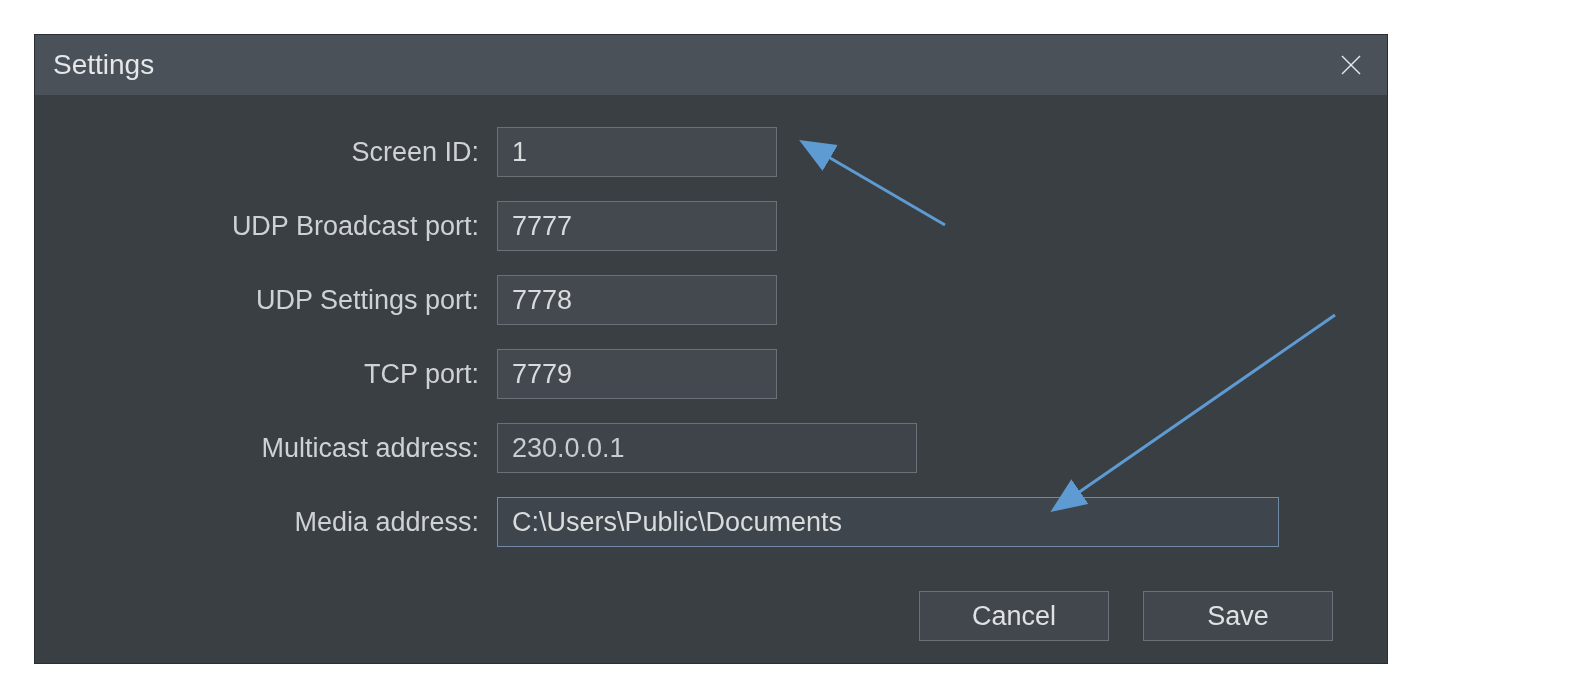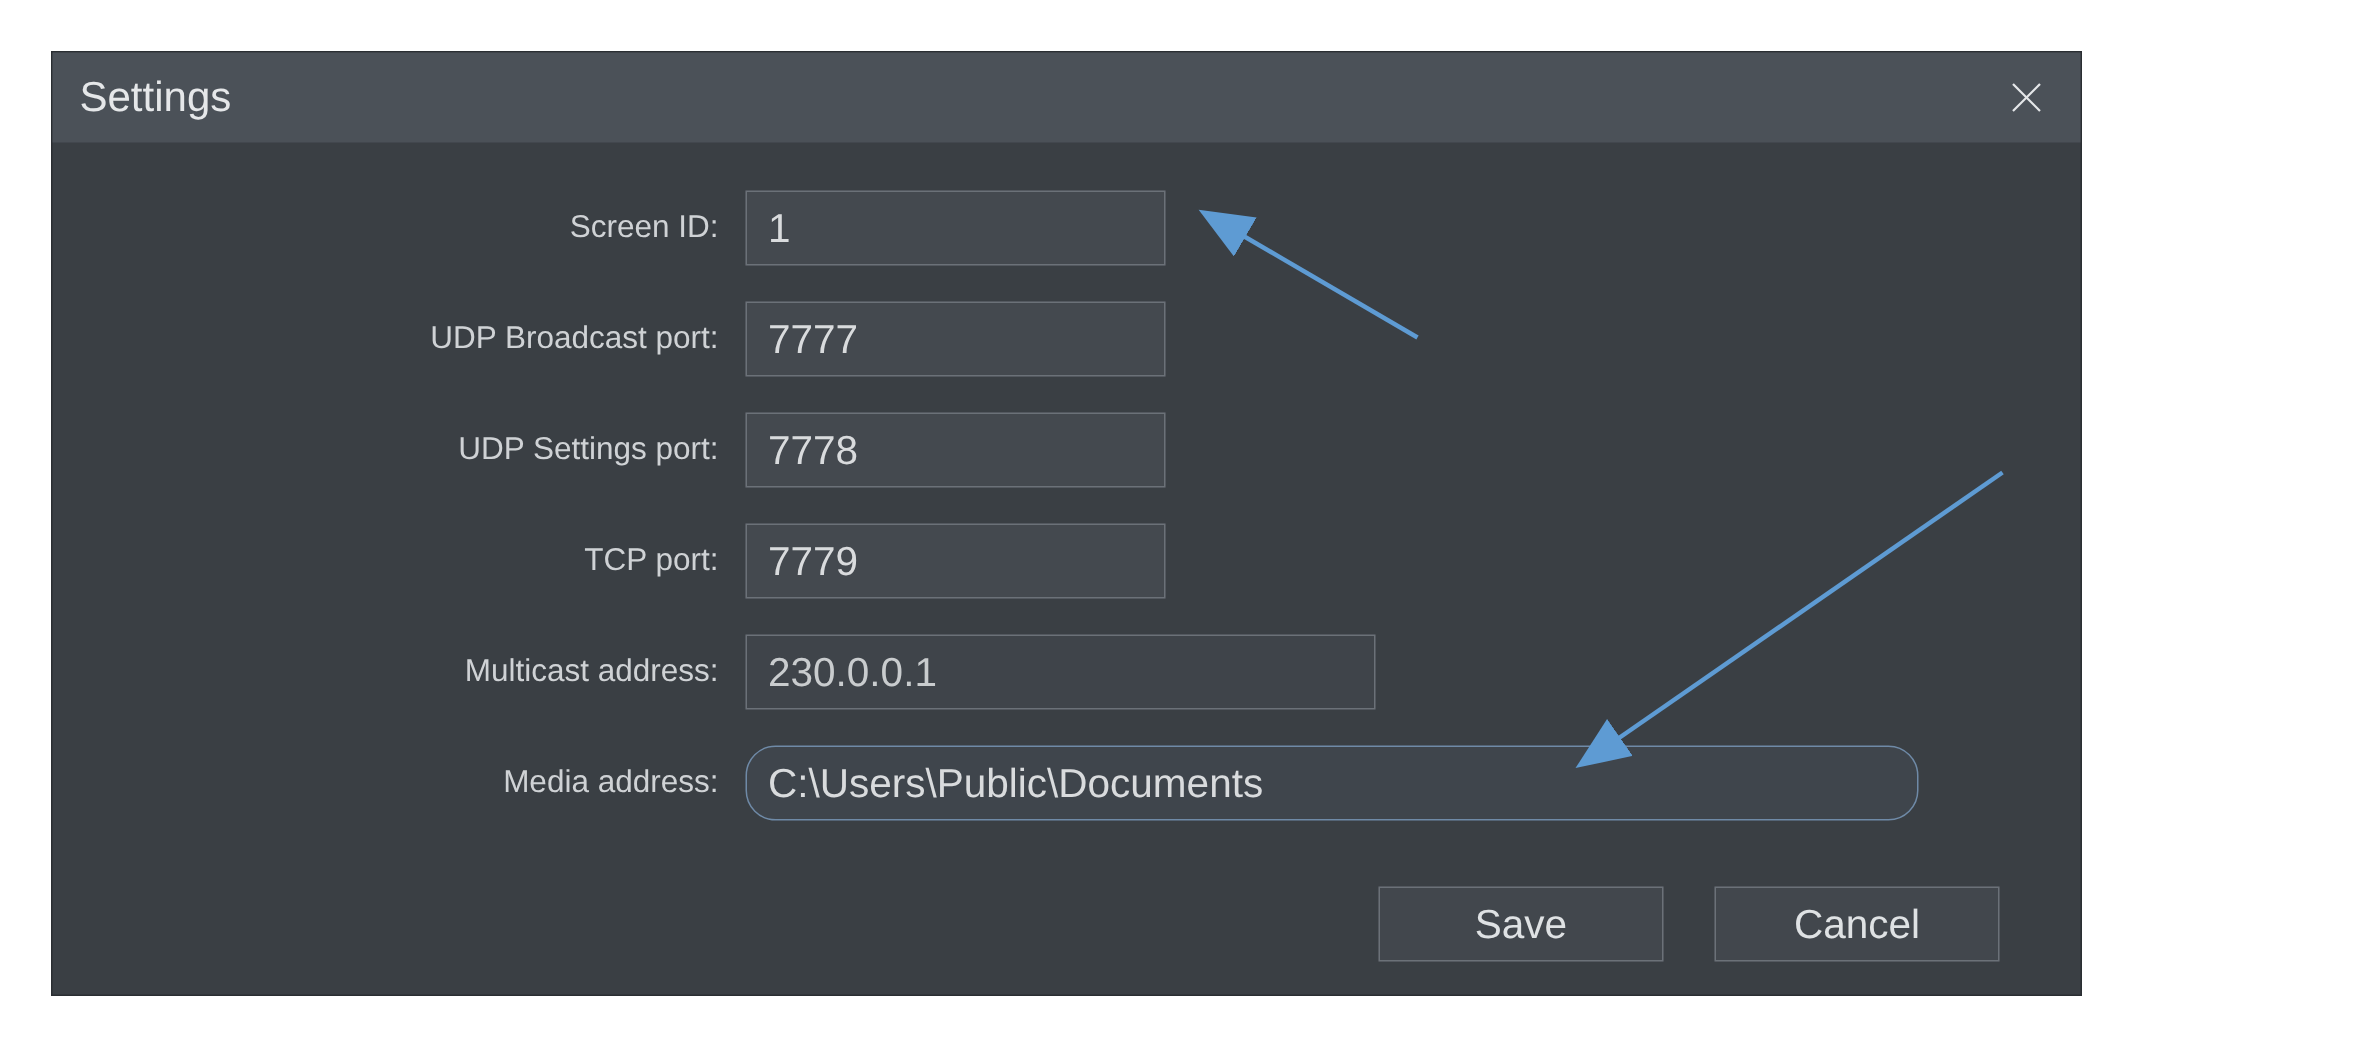--- a/index.html
+++ b/index.html
@@ -62,39 +62,39 @@
   .form-row {
     display: flex;
     align-items: center;
     height: 54px;
     margin-bottom: 20px;
   }
   .form-label {
     width: 462px;
     text-align: right;
     padding-right: 18px;
-    font-size: 21px;
+    font-size: 27px;
     color: #cfd2d5;
     box-sizing: border-box;
     font-weight: 400;
   }
   .text-input {
     height: 50px;
     background: #44494f;
     border: 1px solid #6b7178;
     color: #d9dbdd;
     font-size: 27px;
     padding: 0 14px;
     box-sizing: border-box;
     outline: none;
     font-family: inherit;
   }
   .text-input.w-small { width: 280px; }
   .text-input.w-med   { width: 420px; }
-  .text-input.w-large { width: 782px; border-radius: 20px; }
+  .text-input.w-large { width: 782px; }
   .text-input.readonly {
     background: #3f444a;
     color: #c9ccce;
   }
   .text-input.focused {
     border: 1px solid #6f8aa7;
     background: #3f454c;
   }
 
   .media-row {
@@ -184,22 +184,22 @@
     </div>
 
     <div class="media-row">
       <div class="form-label">Media address:</div>
       <input class="text-input w-large focused" type="text" value="C:\Users\Public\Documents" style="">
     </div>
 
   </div>
 
   <div class="footer">
+    <button class="btn w-action">Cancel</button>
     <button class="btn w-action">Save</button>
-    <button class="btn w-action">Cancel</button>
   </div>
 
   <svg class="arrows" viewBox="0 0 1506 628">
     <defs>
       <marker id="arrowhead" markerWidth="14" markerHeight="14" refX="2" refY="5" orient="auto">
         <polygon points="0,0 12,5 0,10" fill="#5e9bd3"></polygon>
       </marker>
     </defs>
 
     <line x1="910" y1="190" x2="790" y2="120" stroke="#5e9bd3" stroke-width="3" marker-end="url(#arrowhead)"></line>

